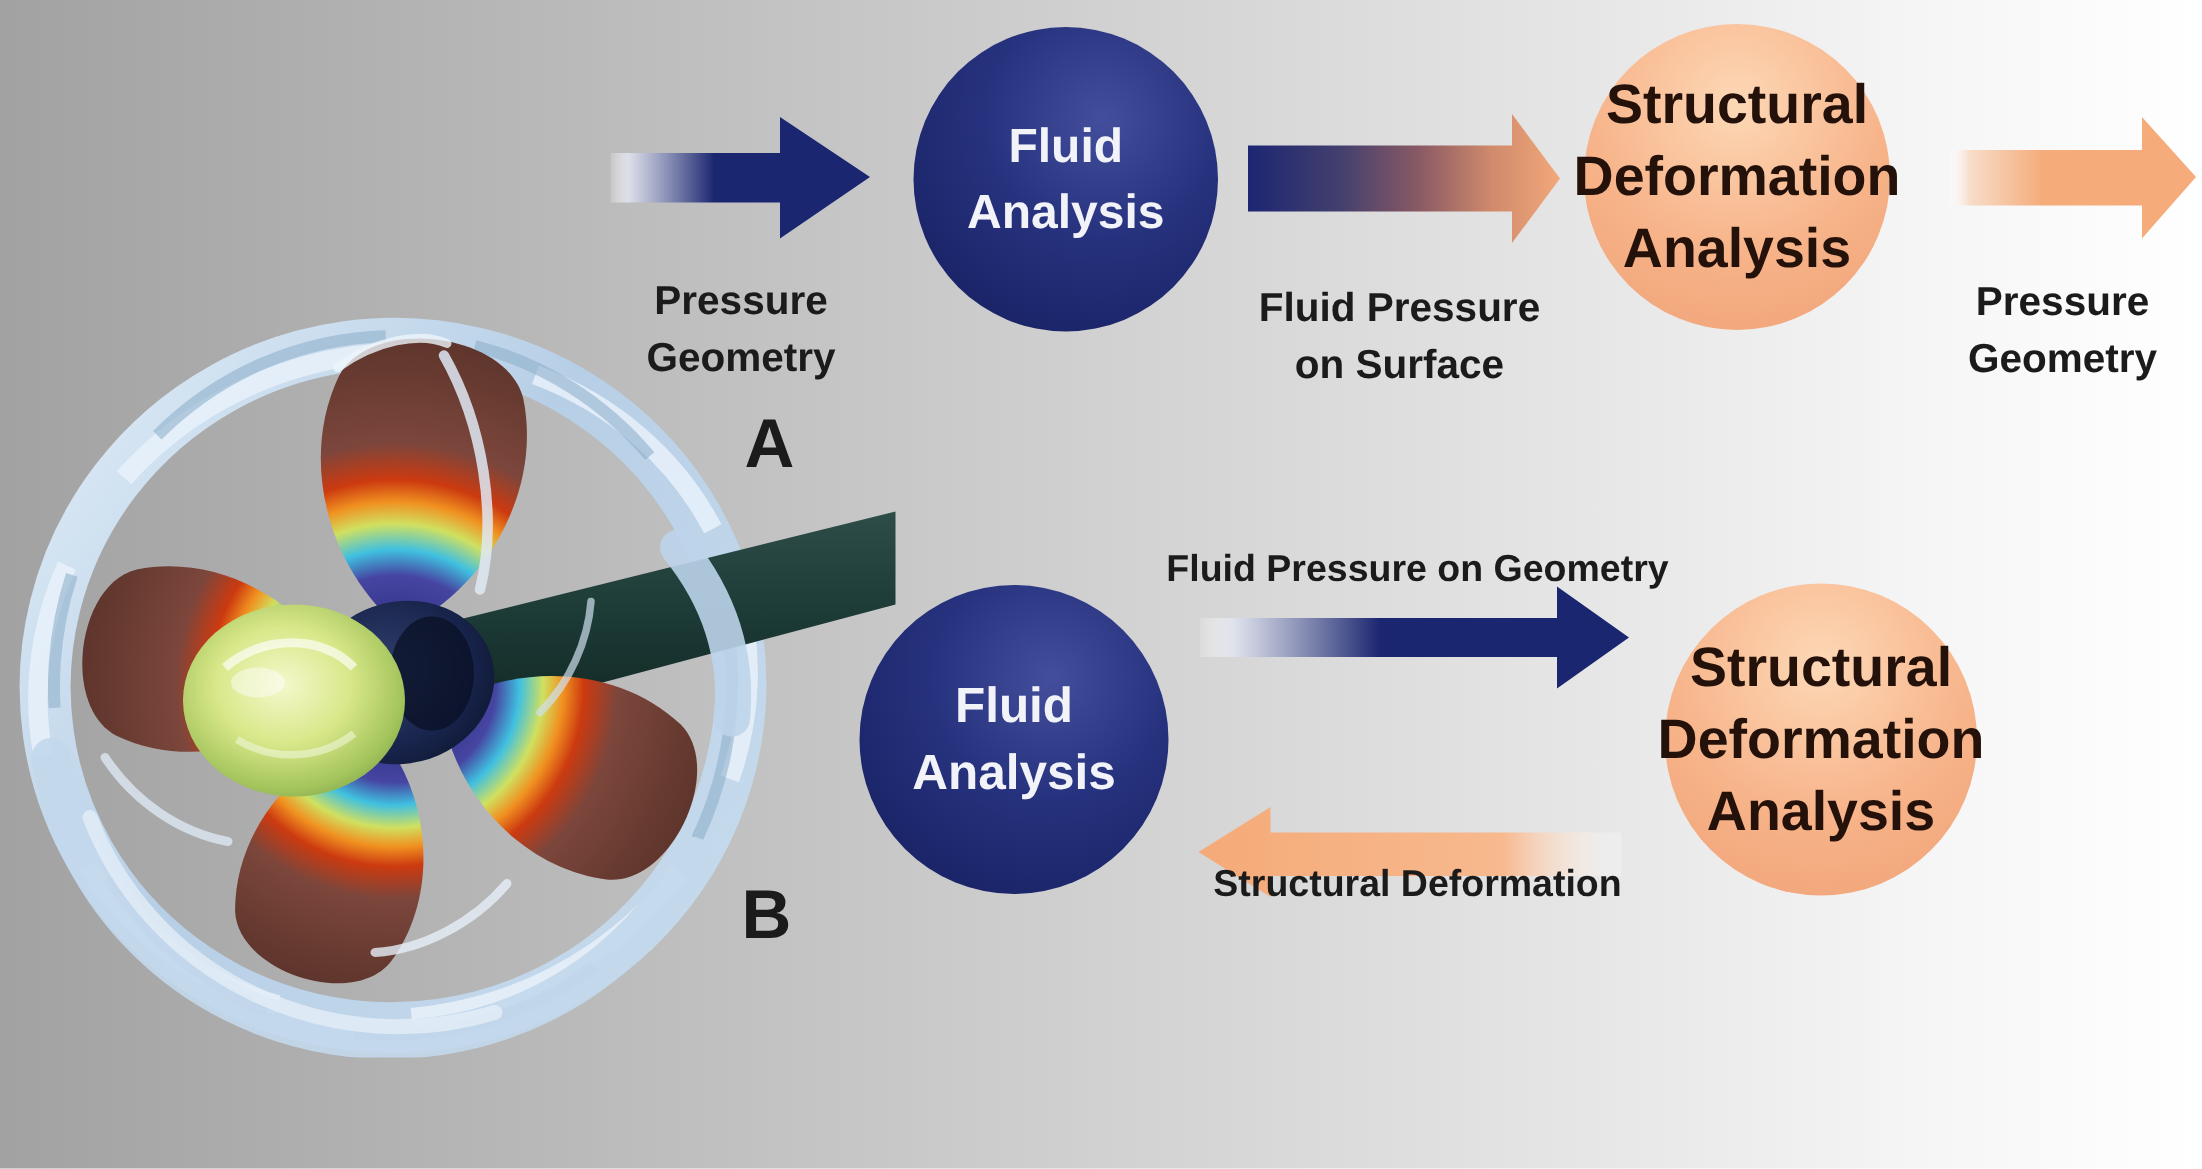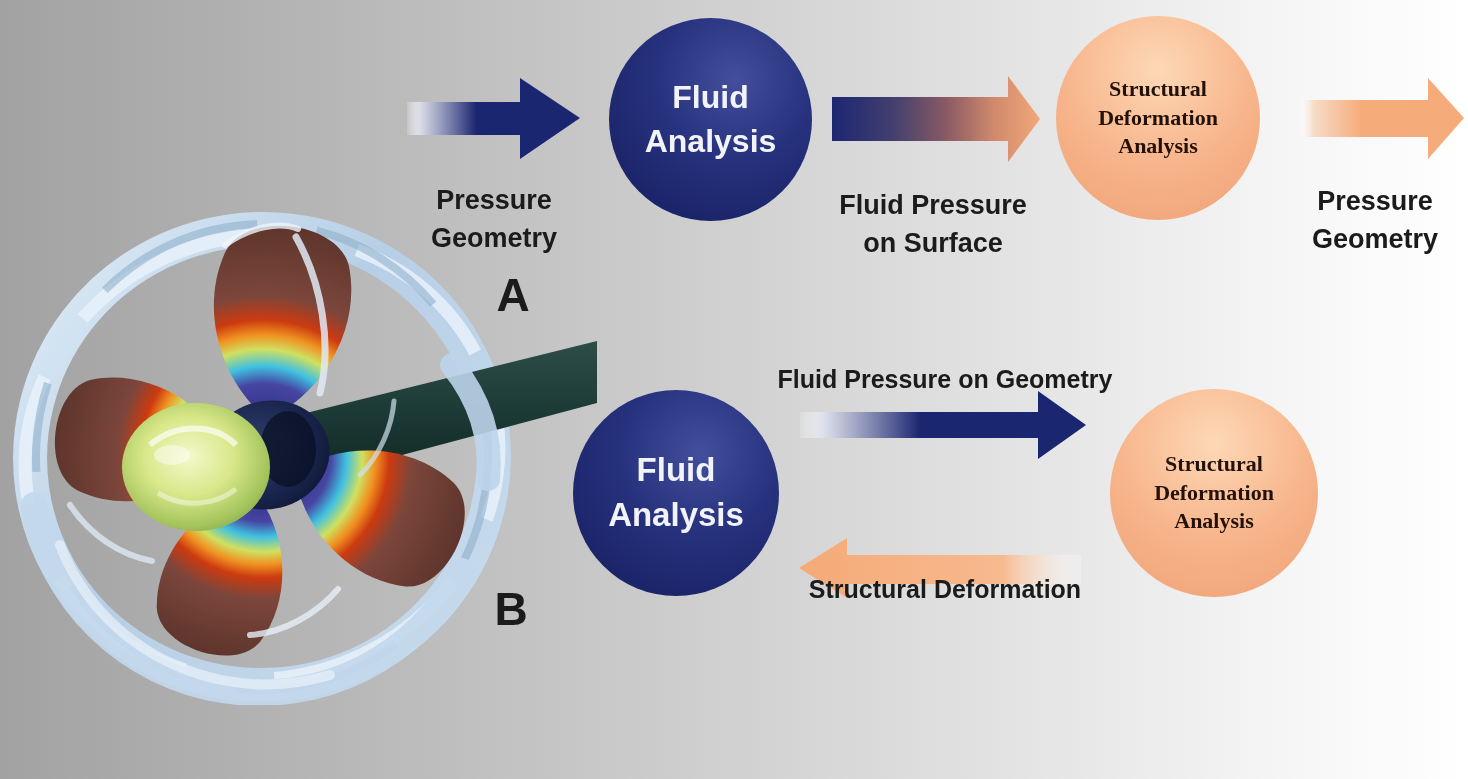--- a/index.html
+++ b/index.html
@@ -19,21 +19,21 @@
   }
   .node-navy{
     background:radial-gradient(circle at 62% 30%, #434f9c 0%, #27327e 42%, #161f60 92%);
     color:#f2f3f8;
   }
   .node-orange{
     background:radial-gradient(circle at 50% 26%, #fdd8b6 0%, #f7b389 55%, #f0a176 100%);
     color:#23110a;
   }
   .node-navy .nline{font-size:32px;line-height:1.35;text-align:center;}
-  .node-orange .nline{font-size:22px;line-height:1.3;font-family:Liberation Serif, serif;}
+  .node-orange .nline{font-size:37px;line-height:1.3;}
   svg{display:block;}
 </style>
 </head>
 <body>
 
 <svg class="abs" style="left:0;top:205px;" width="600" height="500" viewBox="0 0 600 500">
   <defs>
     <linearGradient id="ringGrad" x1="0" y1="0" x2="1" y2="1">
       <stop offset="0" stop-color="#dfecf7"></stop>
       <stop offset="0.45" stop-color="#b7cfe6"></stop>

